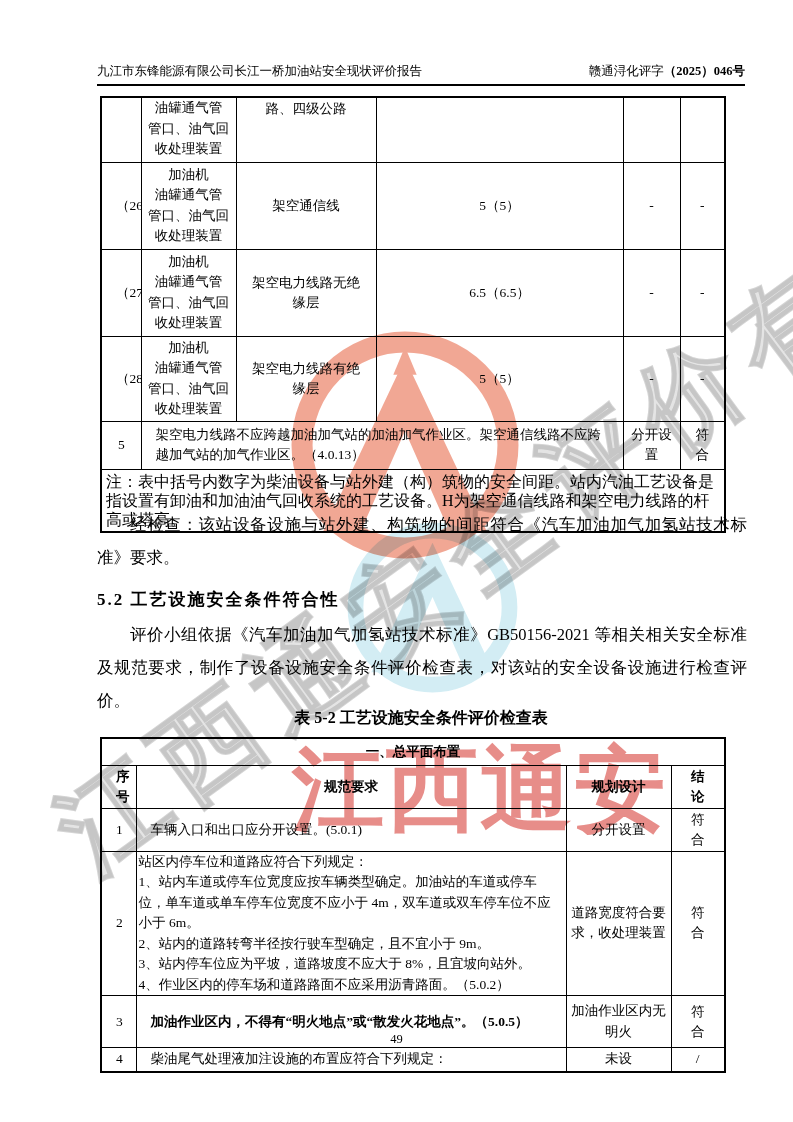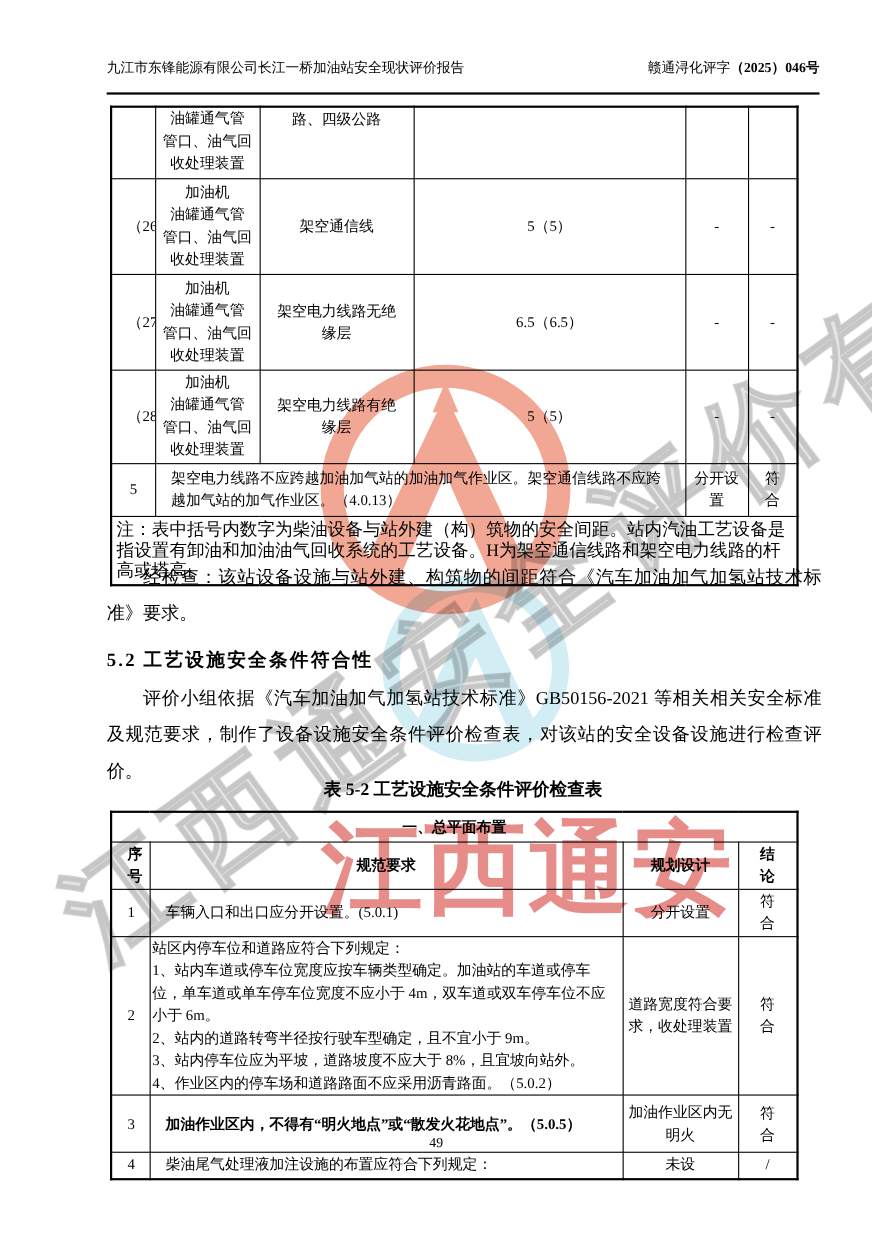--- a/index.html
+++ b/index.html
@@ -6,21 +6,21 @@
   html,body { background:#888; }
   .page {
     position:relative; width:793px; height:1122px; margin:0 auto;
     background:#ffffff; overflow:hidden; color:#000;
     font-family:"Liberation Serif","DejaVu Serif",serif;
   }
   
   .hdr {
     position:absolute; left:97px; top:60px; width:648px; height:26px;
     display:flex; justify-content:space-between; align-items:flex-end;
-    border-bottom:2px solid #000; padding-bottom:14px;
+    border-bottom:2px solid #000; padding-bottom:4px;
     font-size:12.5px;
   }
   .hdr .rt b { font-weight:bold; }
   
   table { border-collapse:collapse; table-layout:fixed; }
   td { border:1px solid #000; font-size:13.5px; line-height:20px;
        text-align:center; vertical-align:middle; padding:1px 14px; overflow:hidden; }
   .t1 { position:absolute; left:100px; top:96px; width:624px; border:2px solid #000; }
   .t2 { position:absolute; left:100px; top:737px; width:624px; border:2px solid #000; }
   .pre { white-space:pre-line; }

